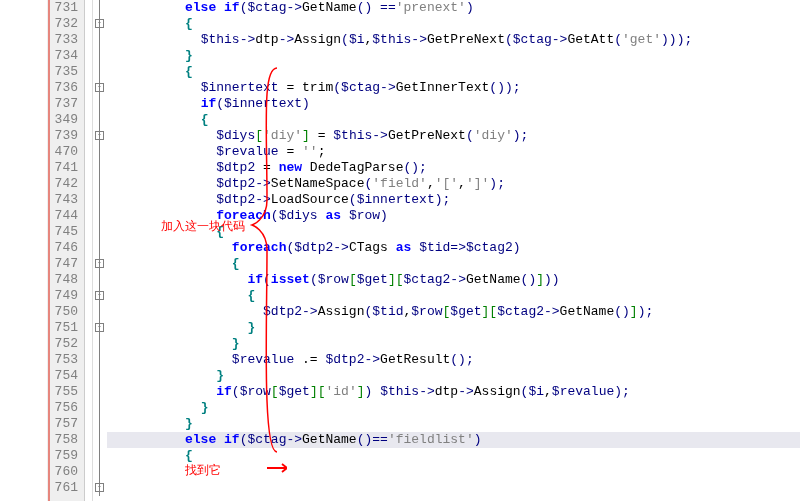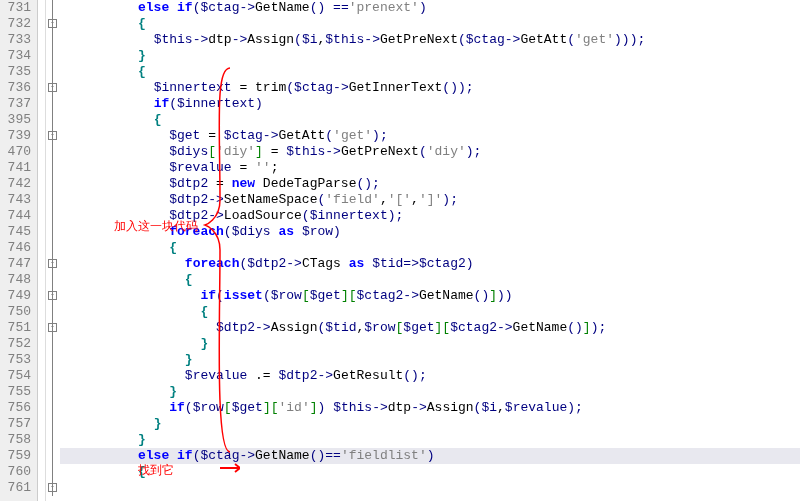--- a/index.html
+++ b/index.html
@@ -9,20 +9,21 @@
     background: #ffffff;
     width: 800px;
     height: 501px;
     overflow: hidden;
     position: relative;
   }
   .editor {
     display: flex;
     height: 100%;
     position: relative;
+    padding-left: 47px;
   }
   .gutter {
     width: 38px;
     background: #efefef;
     color: #808080;
     text-align: right;
     padding-right: 6px;
     border-right: 1px solid #ccc;
     flex-shrink: 0;
     user-select: none;
@@ -119,21 +120,21 @@
 <div class="editor">
   <div class="red-vline"></div>
   <div class="gutter" id="gutter">
       <div class="lnum">731</div>
       <div class="lnum">732</div>
       <div class="lnum">733</div>
       <div class="lnum">734</div>
       <div class="lnum">735</div>
       <div class="lnum">736</div>
       <div class="lnum">737</div>
-      <div class="lnum">395</div>
+      <div class="lnum">349</div>
       <div class="lnum">739</div>
       <div class="lnum">470</div>
       <div class="lnum">741</div>
       <div class="lnum">742</div>
       <div class="lnum">743</div>
       <div class="lnum">744</div>
       <div class="lnum">745</div>
       <div class="lnum">746</div>
       <div class="lnum">747</div>
       <div class="lnum">748</div>
@@ -172,21 +173,20 @@
       <span class="anno-text" style="left:18px; top:462px;">找到它</span>
     </div>
   <div class="line">          <span class="kw">else if</span><span class="paren">(</span><span class="var">$ctag</span><span class="arrow">-&gt;</span><span class="func">GetName</span><span class="paren">() </span><span class="op">==</span><span class="str">'prenext'</span><span class="paren">)</span></div>
       <div class="line">          <span class="brace">{</span></div>
       <div class="line">            <span class="var">$this</span><span class="arrow">-&gt;</span><span class="func">dtp</span><span class="arrow">-&gt;</span><span class="func">Assign</span><span class="paren">(</span><span class="var">$i</span>,<span class="var">$this</span><span class="arrow">-&gt;</span><span class="func">GetPreNext</span><span class="paren">(</span><span class="var">$ctag</span><span class="arrow">-&gt;</span><span class="func">GetAtt</span><span class="paren">(</span><span class="str">'get'</span><span class="paren">)));</span></div>
       <div class="line">          <span class="brace">}</span></div>
       <div class="line">          <span class="brace">{</span></div>
       <div class="line">            <span class="var">$innertext</span> = <span class="func">trim</span><span class="paren">(</span><span class="var">$ctag</span><span class="arrow">-&gt;</span><span class="func">GetInnerText</span><span class="paren">());</span></div>
       <div class="line">            <span class="kw">if</span><span class="paren">(</span><span class="var">$innertext</span><span class="paren">)</span></div>
       <div class="line">            <span class="brace">{</span></div>
-      <div class="line">              <span class="var">$get</span> = <span class="var">$ctag</span><span class="arrow">-&gt;</span><span class="func">GetAtt</span><span class="paren">(</span><span class="str">'get'</span><span class="paren">);</span></div>
       <div class="line">              <span class="var">$diys</span><span class="bracket">[</span><span class="str">'diy'</span><span class="bracket">]</span> = <span class="var">$this</span><span class="arrow">-&gt;</span><span class="func">GetPreNext</span><span class="paren">(</span><span class="str">'diy'</span><span class="paren">);</span></div>
       <div class="line">              <span class="var">$revalue</span> = <span class="str">''</span>;</div>
       <div class="line">              <span class="var">$dtp2</span> = <span class="kw">new</span> <span class="func">DedeTagParse</span><span class="paren">();</span></div>
       <div class="line">              <span class="var">$dtp2</span><span class="arrow">-&gt;</span><span class="func">SetNameSpace</span><span class="paren">(</span><span class="str">'field'</span>,<span class="str">'['</span>,<span class="str">']'</span><span class="paren">);</span></div>
       <div class="line">              <span class="var">$dtp2</span><span class="arrow">-&gt;</span><span class="func">LoadSource</span><span class="paren">(</span><span class="var">$innertext</span><span class="paren">);</span></div>
       <div class="line">              <span class="kw">foreach</span><span class="paren">(</span><span class="var">$diys</span> <span class="kw">as</span> <span class="var">$row</span><span class="paren">)</span></div>
       <div class="line">              <span class="brace">{</span></div>
       <div class="line">                <span class="kw">foreach</span><span class="paren">(</span><span class="var">$dtp2</span><span class="arrow">-&gt;</span><span class="func">CTags</span> <span class="kw">as</span> <span class="var">$tid</span><span class="op">=&gt;</span><span class="var">$ctag2</span><span class="paren">)</span></div>
       <div class="line">                <span class="brace">{</span></div>
       <div class="line">                  <span class="kw">if</span><span class="paren">(</span><span class="kw">isset</span><span class="paren">(</span><span class="var">$row</span><span class="bracket">[</span><span class="var">$get</span><span class="bracket">][</span><span class="var">$ctag2</span><span class="arrow">-&gt;</span><span class="func">GetName</span><span class="paren">()</span><span class="bracket">]</span><span class="paren">))</span></div>

